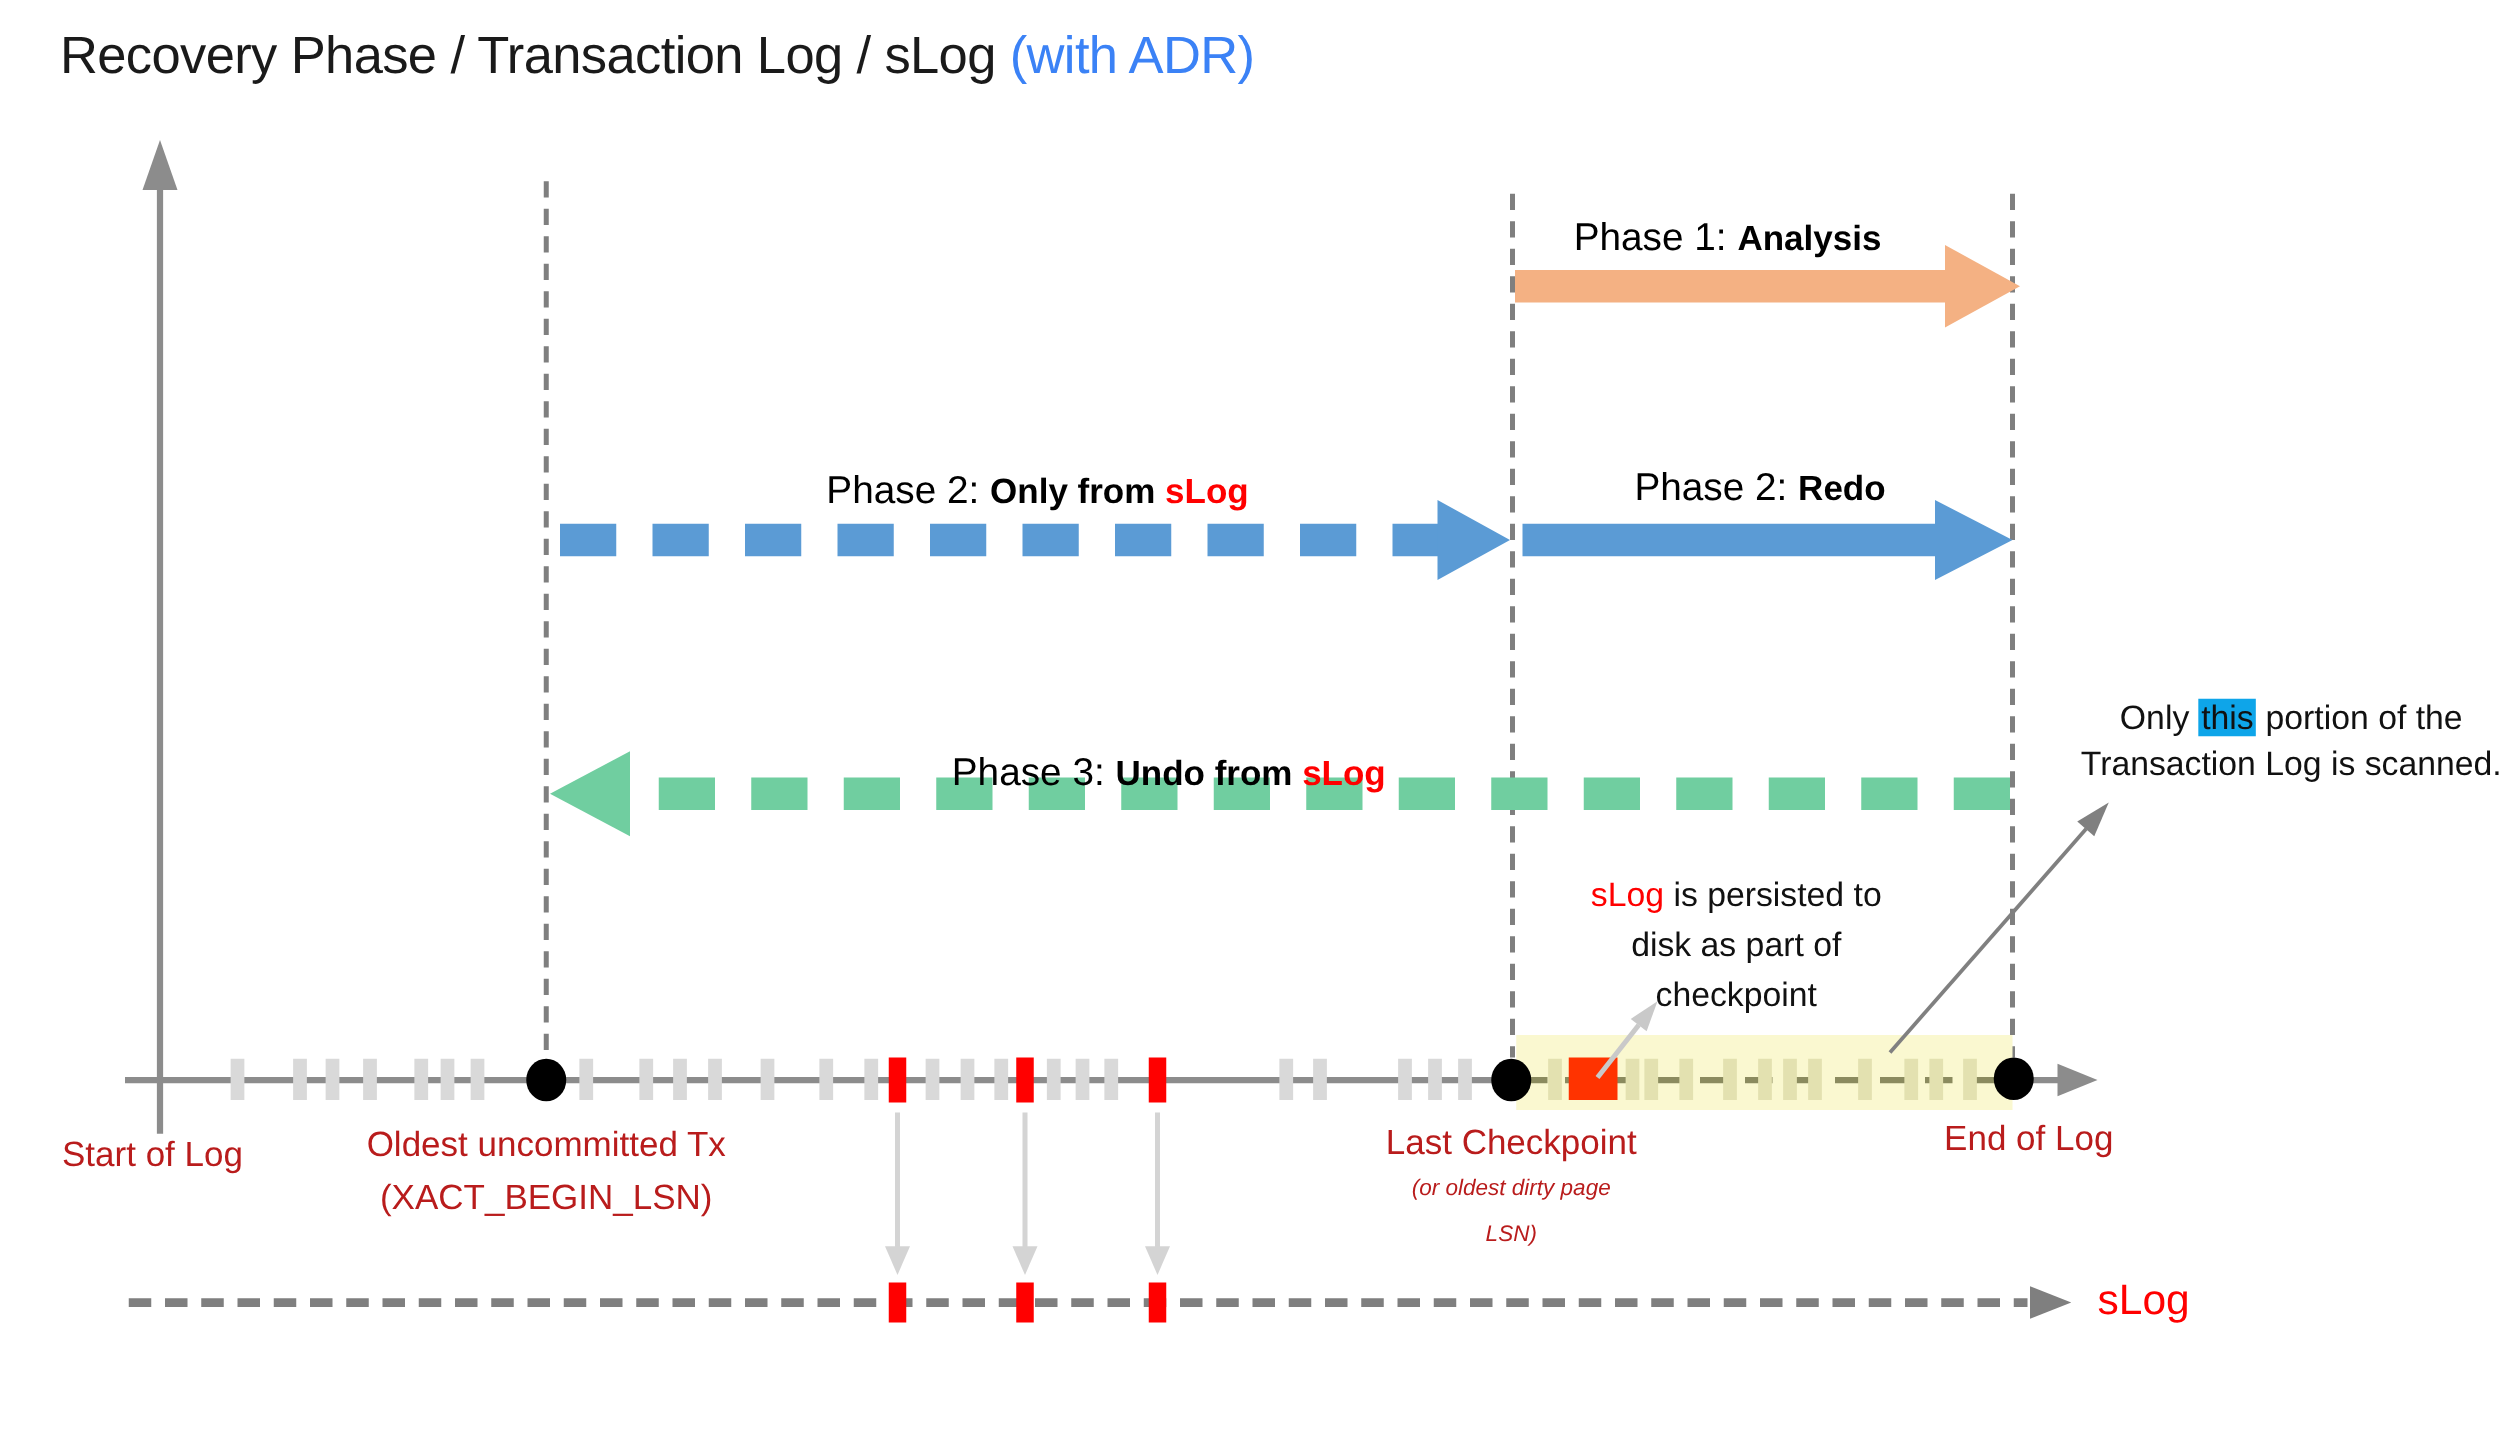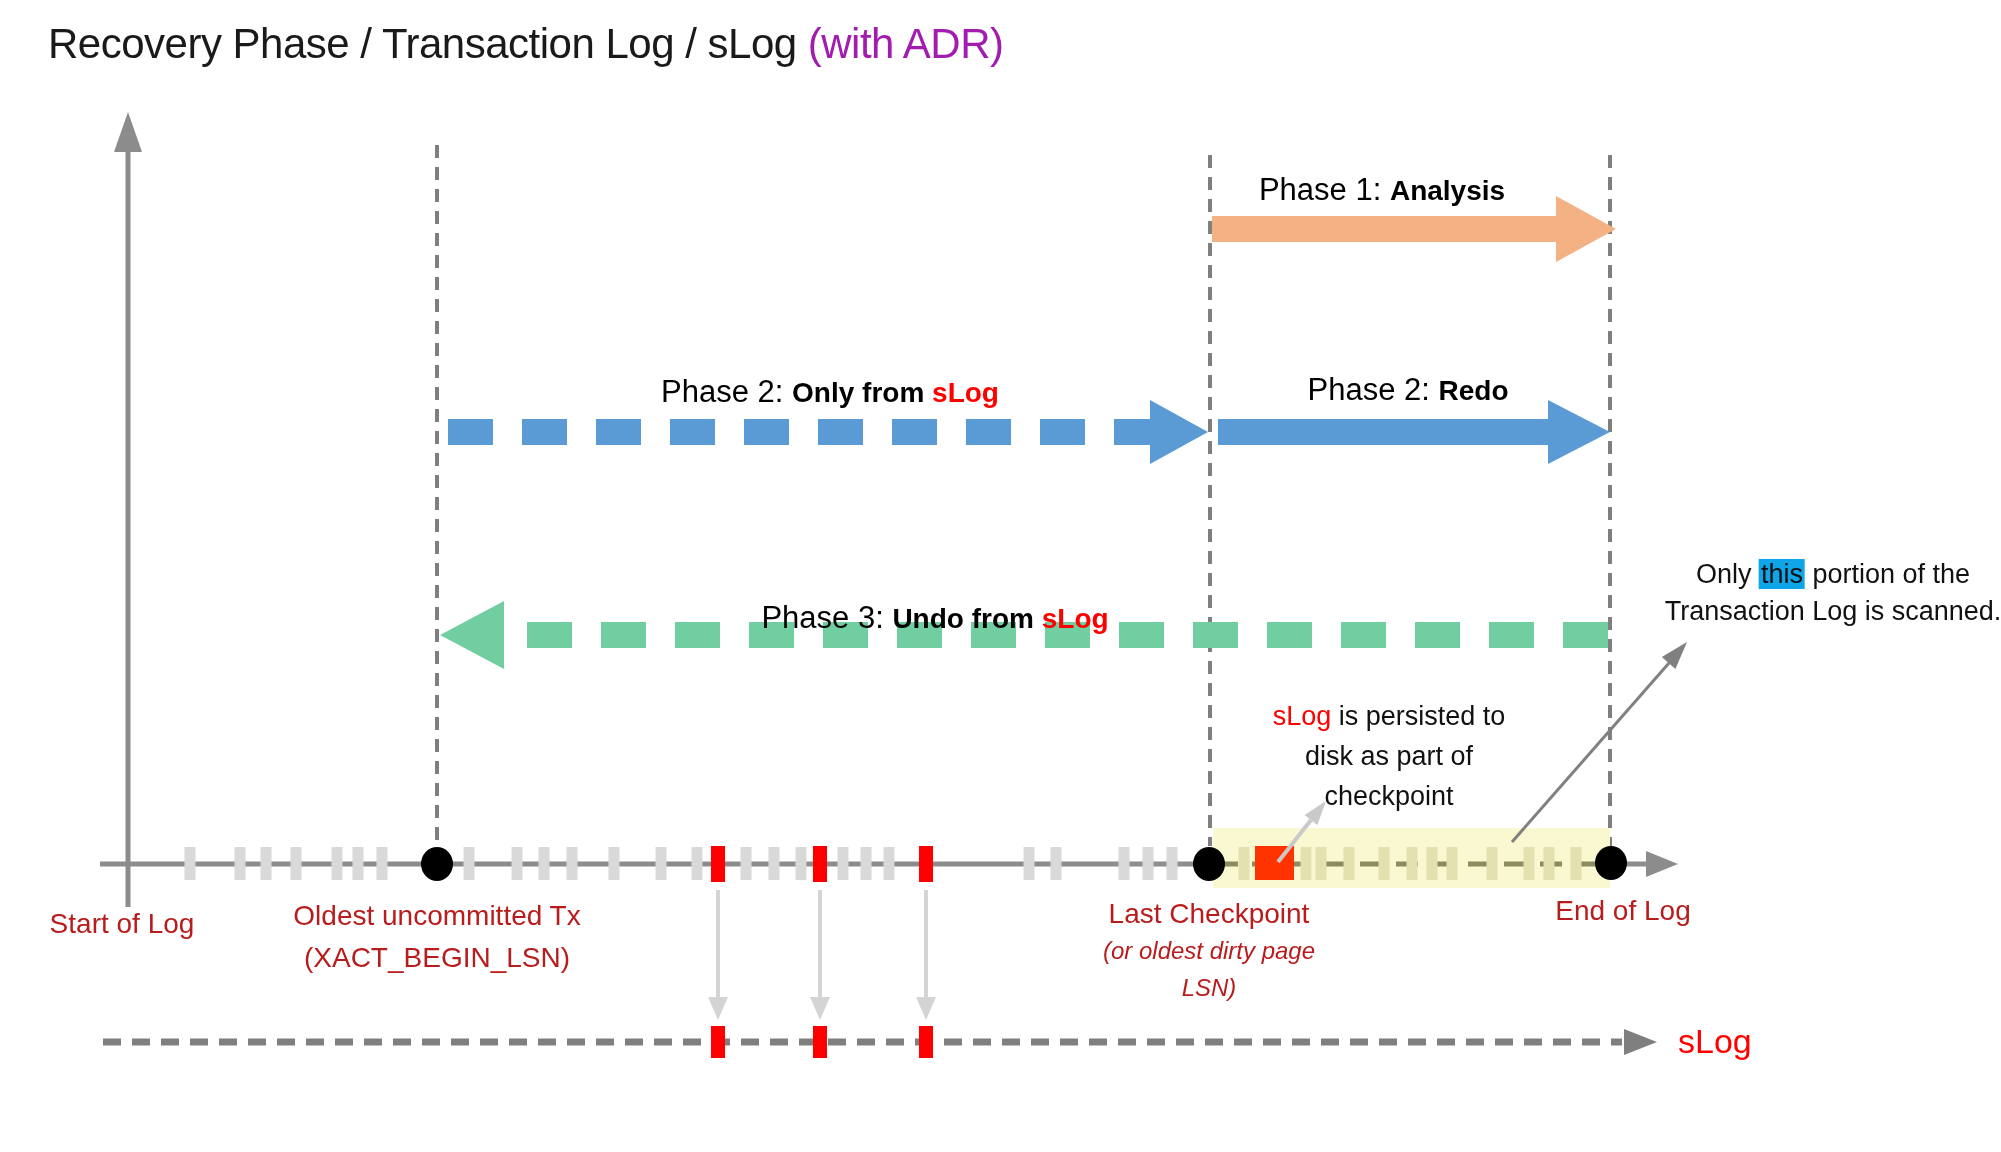--- a/index.html
+++ b/index.html
@@ -10,30 +10,30 @@
     font-family:"Liberation Sans", sans-serif;
     overflow:hidden;
   }
   .abs{position:absolute;white-space:nowrap;}
   .ctr{transform:translateX(-50%);text-align:center;}
   .vctr{transform:translateY(-50%);}
   .title{
     left:48px;top:20px;
     font-size:42px;letter-spacing:-0.5px;color:#1a1a1a;font-weight:500;
   }
-  .title .adr{color:#a21caf;}
+  .title .adr{color:#3b82f6;}
   .phase-label{font-size:31px;color:#000;}
   .phase-label b{font-size:28px;}
   .red{color:#FF0000;}
   .note{font-size:27px;color:#111;text-align:center;}
   .scan-note{left:1833px;top:556px;line-height:37px;}
   .scan-note .hl{background:#0ea5e9;padding:0 2px;}
   .persist-note{left:1389px;top:696px;line-height:40px;}
   .axis-label{font-size:28px;color:#b91c1c;}
-  .sub-italic{font-style:italic;font-size:24px;}
+  .sub-italic{font-style:italic;font-size:18px;}
   .txlog-label{left:1694px;top:862px;font-size:34px;color:#111;}
   .slog-label{left:1678px;top:1041px;font-size:34px;color:#FF0000;}
   .chk-label{line-height:37px;}
   svg{position:absolute;left:0;top:0;}
 </style>
 </head>
 <body>
 
 <div class="canvas">
 

